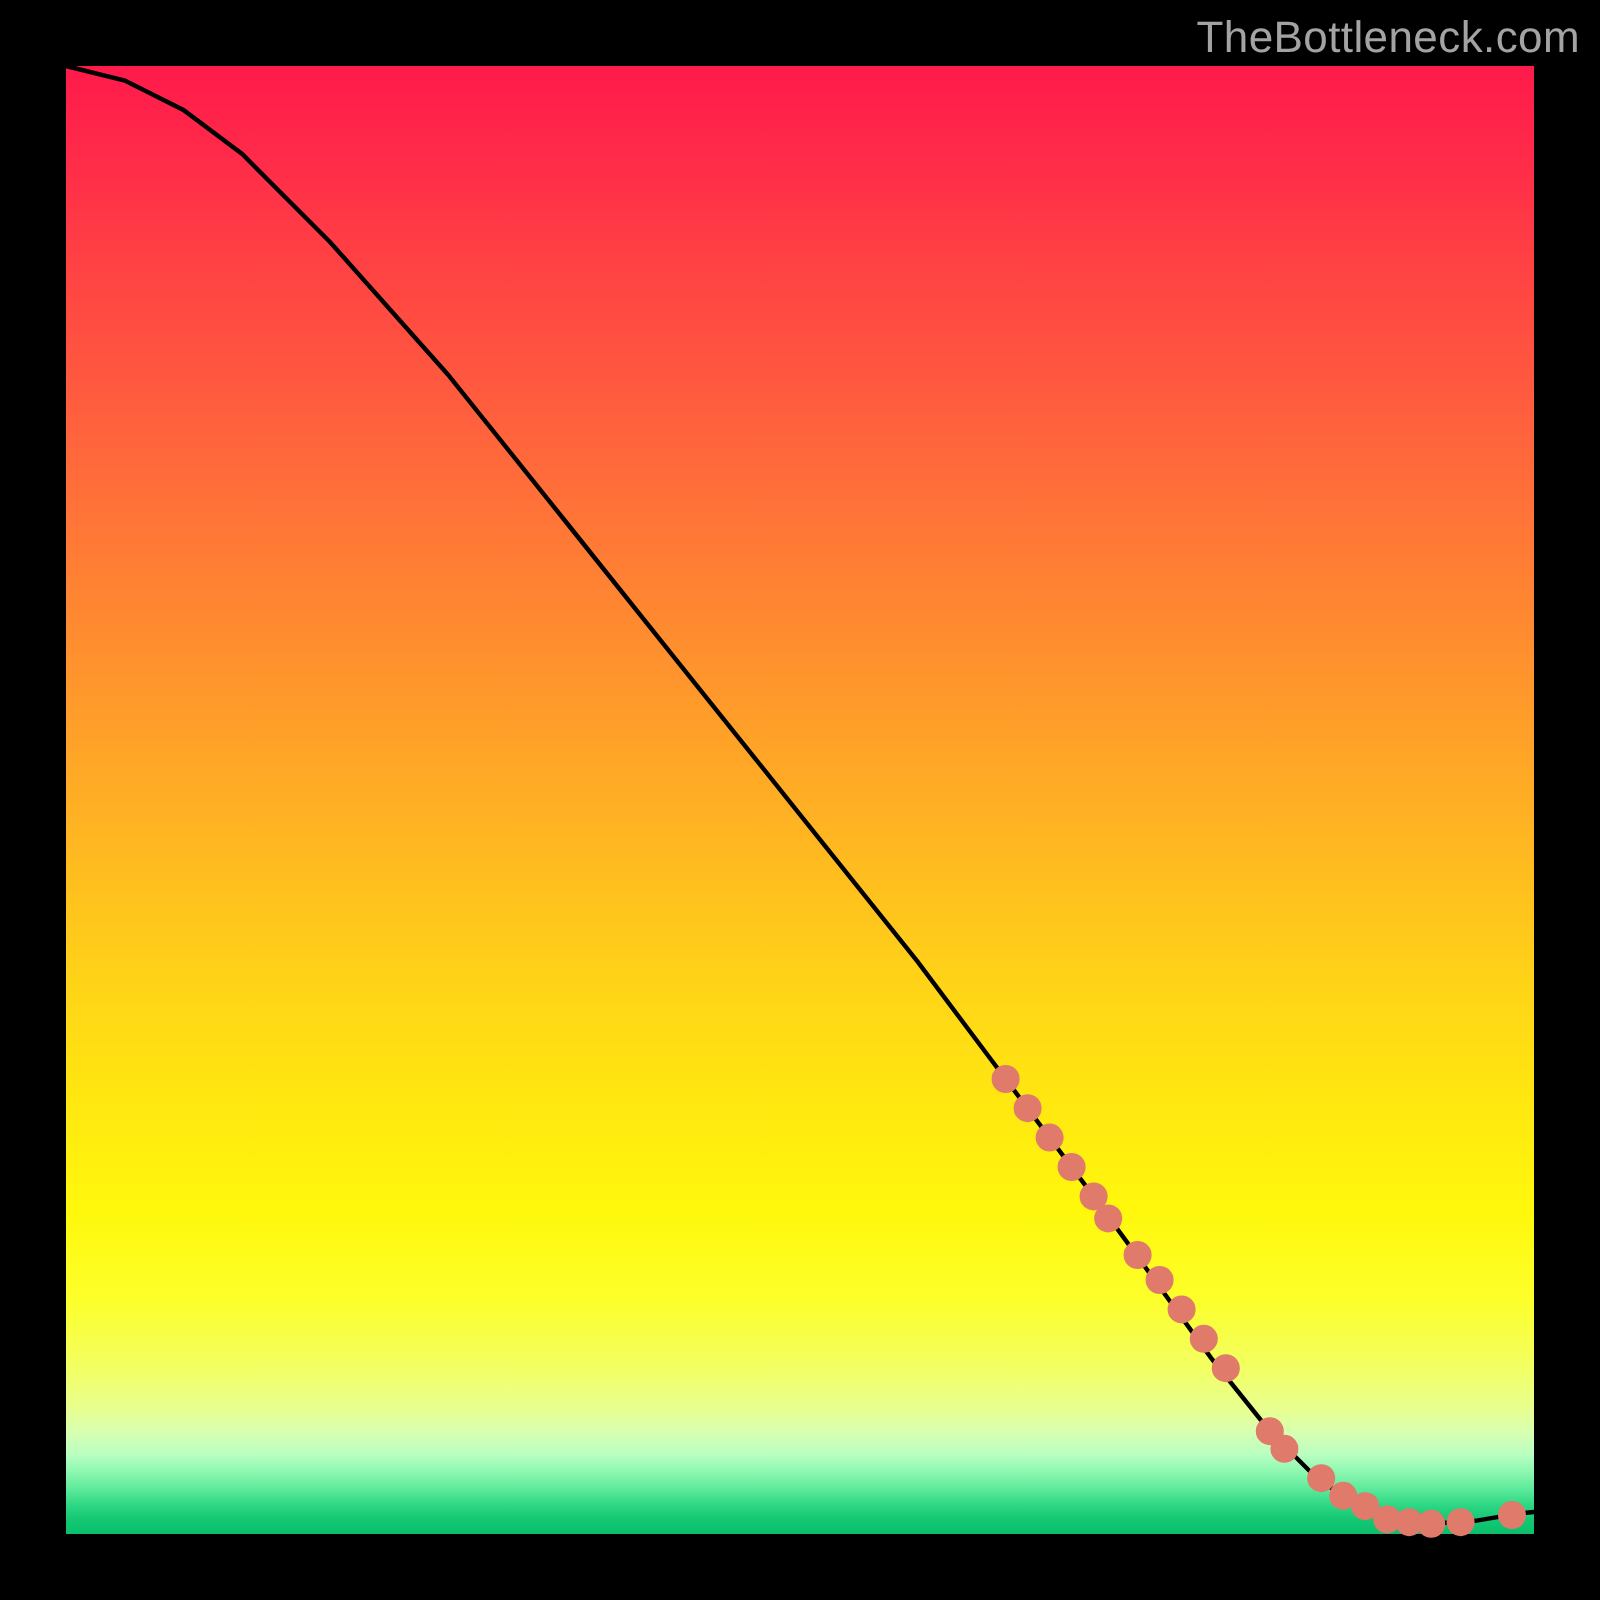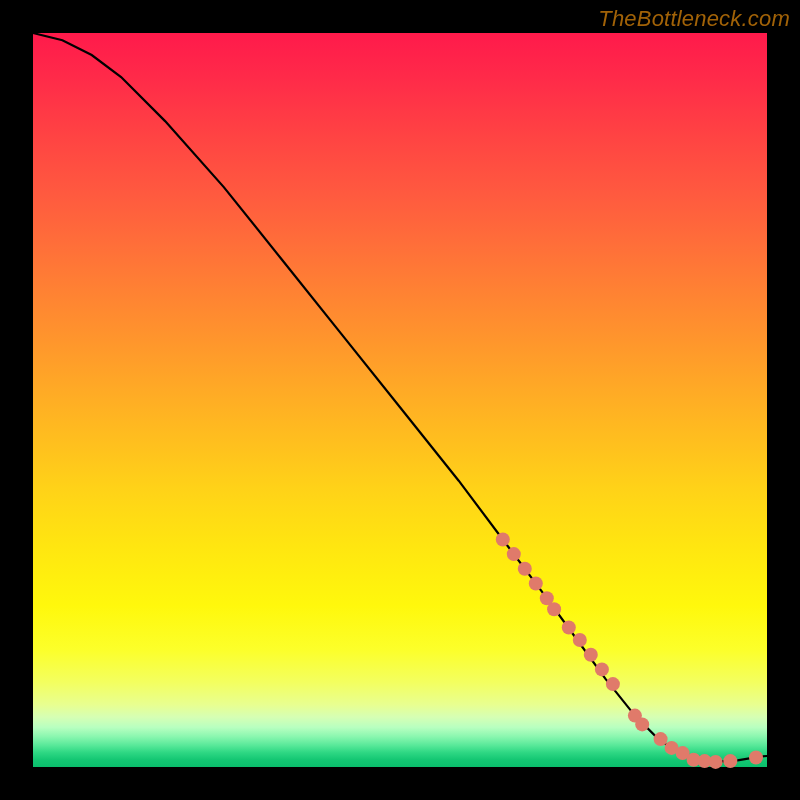--- a/index.html
+++ b/index.html
@@ -46,26 +46,25 @@
       #5ae99a 97%,
       #2fd884 98%,
       #14c773 99%,
       #0abf6c 100%
     );
   }
   .watermark {
     position: absolute;
     top: 6px;
     right: 10px;
-    color: #a16207;
+    color: #a3a3a3;
     font-size: 22px;
     font-weight: 500;
     letter-spacing: 0.2px;
     user-select: none;
-    font-style: italic;
   }
   svg.overlay {
     position: absolute;
     left: 33px;
     top: 33px;
     width: 734px;
     height: 734px;
     overflow: visible;
   }
   .curve {

